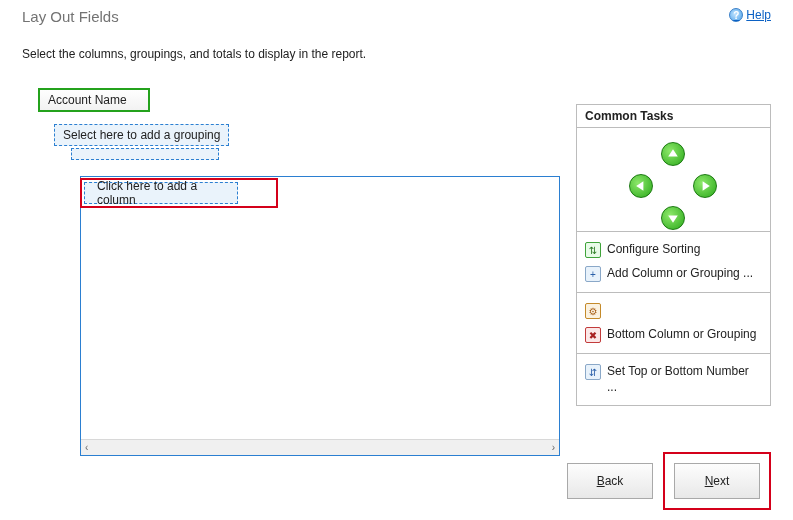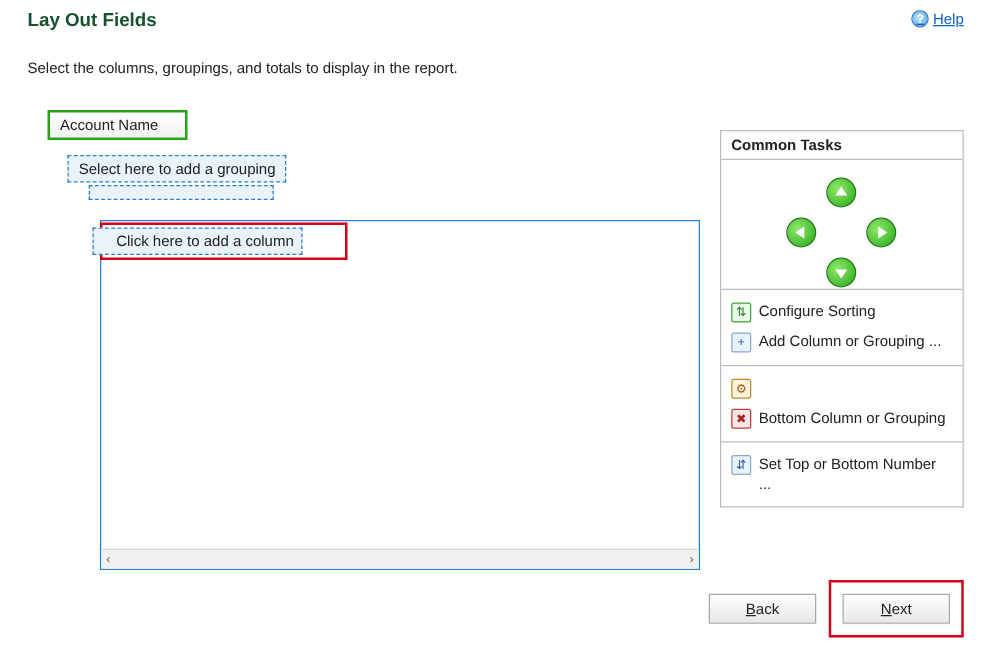--- a/index.html
+++ b/index.html
@@ -14,23 +14,23 @@
     position: relative;
     overflow: hidden;
   }
   .header {
     display: flex;
     justify-content: space-between;
     align-items: flex-start;
     padding: 8px 22px 0 22px;
   }
   .title {
-    color: #14532d;
+    color: #737373;
     font-size: 15px;
-    font-weight: bold;
+    font-weight: normal;
   }
   .help {
     color: #0b61c4;
     text-decoration: underline;
     font-size: 12px;
     display: inline-flex;
     align-items: center;
     gap: 3px;
     cursor: pointer;
   }
@@ -106,23 +106,23 @@
     position: absolute;
     left: 42px;
     top: 90px;
     width: 198px;
     height: 30px;
     border: 2px solid #d4001a;
     pointer-events: none;
   }
   .column-chip {
     position: absolute;
-    left: 36px;
+    left: 46px;
     top: 94px;
-    width: 168px;
+    width: 154px;
     height: 22px;
     border: 1px dashed #2b7fd1;
     background: #eaf3fb;
     display: flex;
     align-items: center;
     justify-content: center;
     font-size: 12px;
     cursor: pointer;
     padding-left: 12px;
   }
@@ -208,21 +208,21 @@
   .button-row {
     position: absolute;
     right: 22px;
     bottom: 10px;
     display: flex;
     gap: 10px;
     align-items: center;
   }
   .btn {
     width: 86px;
-    height: 24px;
+    height: 36px;
     border: 1px solid #a9a9a9;
     background: linear-gradient(#fdfdfd, #e8e8e8);
     font-size: 12px;
     display: inline-flex;
     align-items: center;
     justify-content: center;
     cursor: pointer;
   }
   .btn u { text-decoration: underline; }
   .next-outline {

